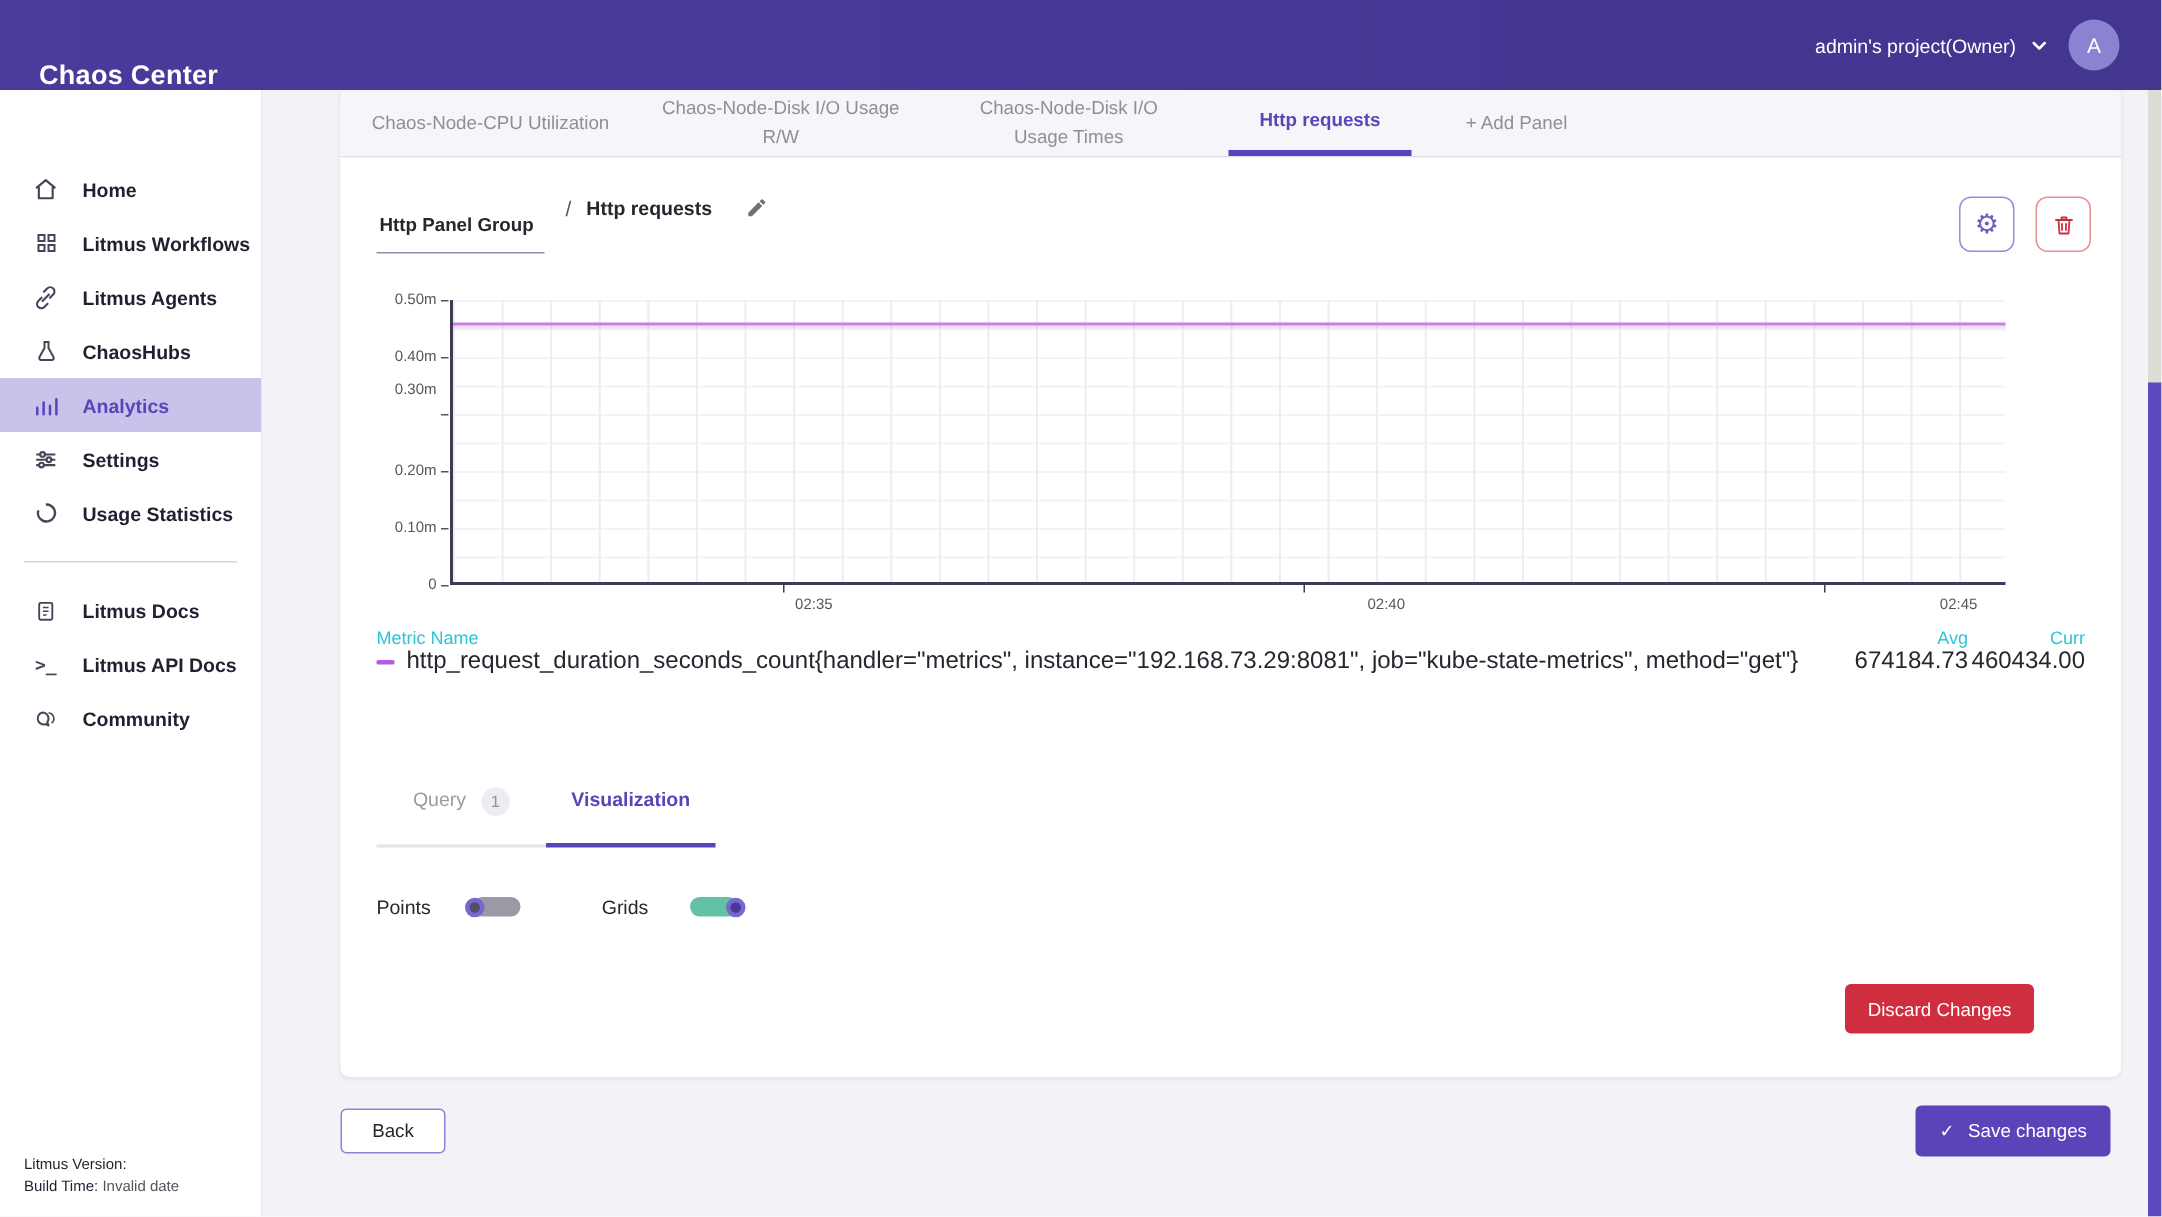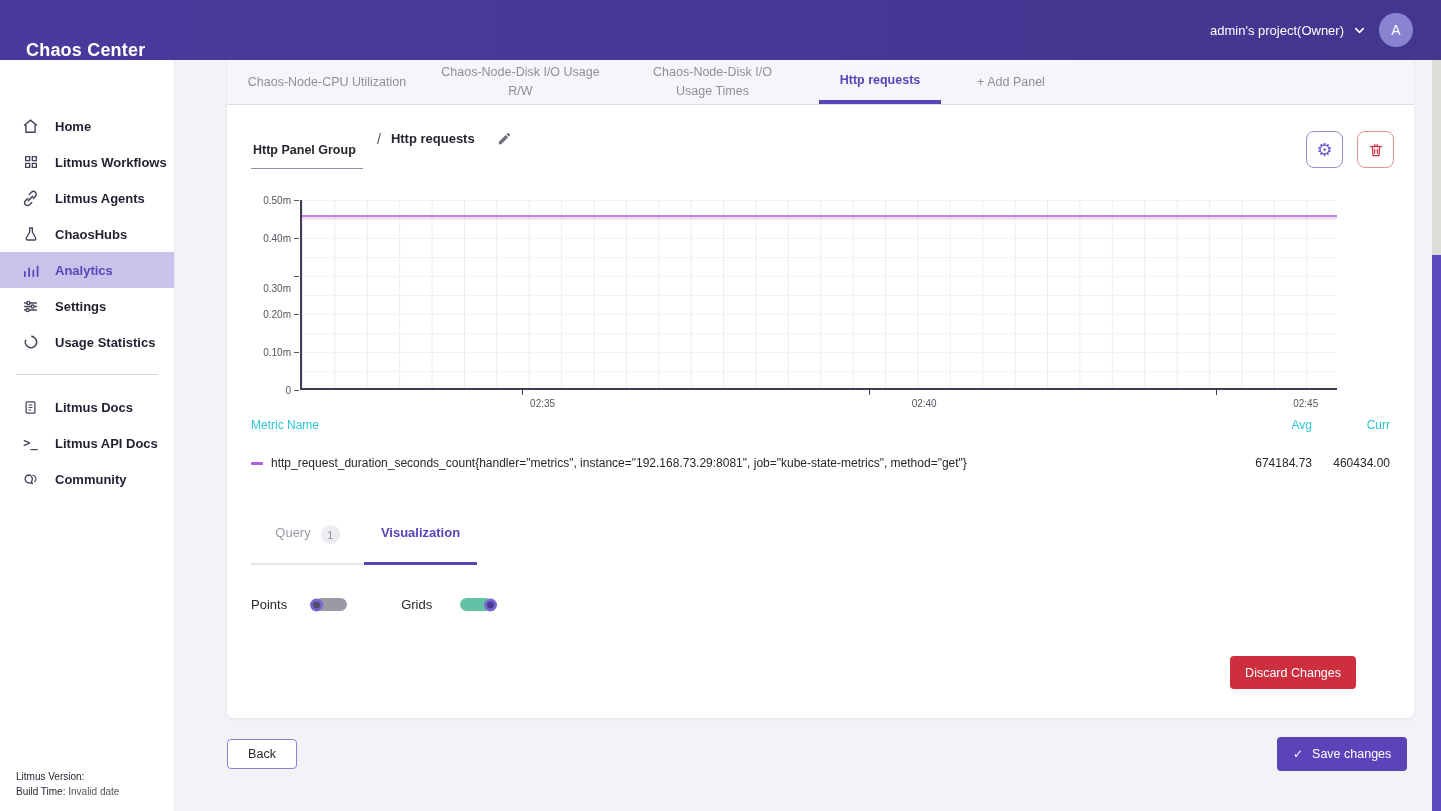--- a/index.html
+++ b/index.html
@@ -72,21 +72,21 @@
   .series-line { position:absolute; left:0; right:0; height:2px; background:#c77fe2;
                  box-shadow:0 2px 1px rgba(199,127,226,.28); }
   .xtick { position:absolute; bottom:-7px; width:1px; height:5px; background:#3f3a55; }
   .xlab { position:absolute; top:198px; transform:translateX(-50%); font-size:10px; color:#55555f; }
 
   
   .legend { position:absolute; top:313px; left:24px; right:24px; }
   .legend-head { display:flex; font-size:12px; color:#2cc5d6; }
   .legend-head .h-avg, .legend-head .h-curr { width:78px; text-align:right; }
   .legend-head .h-metric { flex:1; }
-  .legend-row { display:flex; align-items:center; margin-top:24px; font-size:12px; color:#26262e; }
+  .legend-row { display:flex; align-items:center; margin-top:0; font-size:16px; color:#26262e; }
   .legend-row .metric { flex:1; display:flex; align-items:center; gap:8px; }
   .swatch { width:12px; height:3px; background:#b55ce0; border-radius:1px; flex:none; }
   .legend-row .v-avg, .legend-row .v-curr { width:78px; text-align:right; }
 
   
   .subtabs { position:absolute; top:420px; left:24px; display:flex; }
   .stab { width:113px; height:40px; display:flex; justify-content:center; gap:10px;
           font-size:13px; color:#9a9aa5; cursor:pointer; border-bottom:2px solid #e4e4ea; }
   .stab .badge { width:19px; height:19px; border-radius:50%; background:#ececf2; color:#8f8f9c;
                  font-size:11px; display:flex; align-items:center; justify-content:center; }
@@ -262,21 +262,21 @@
             <svg width="16" height="16" viewBox="0 0 24 24">
                 <path d="M4 7h16M9.5 7V4.5h5V7M6.5 7l1 13.5h9l1-13.5M10 11v6M14 11v6" fill="none" stroke="#ce2e3e" stroke-width="1.8" stroke-linecap="round" stroke-linejoin="round"></path>
               </svg>
           </div>
         </div>
       </div>
 
       <div class="chart">
         <span class="ylab" style="top:0">0.50m</span>
         <span class="ylab" style="top:38px">0.40m</span>
-        <span class="ylab" style="top:88px">0.30m</span>
+        <span class="ylab" style="top:60px">0.30m</span>
         <span class="ylab" style="top:114px">0.20m</span>
         <span class="ylab" style="top:152px">0.10m</span>
         <span class="ylab" style="top:190px">0</span>
         <span class="ytick" style="top:0"></span>
           <span class="ytick" style="top:38px"></span>
         <span class="ytick" style="top:76px"></span>
           <span class="ytick" style="top:114px"></span>
         <span class="ytick" style="top:152px"></span>
           <span class="ytick" style="top:190px"></span>
 

